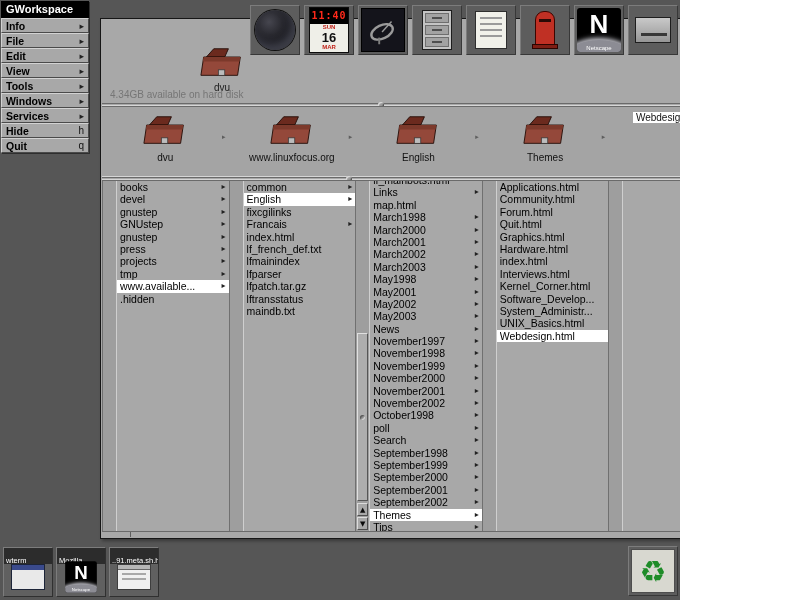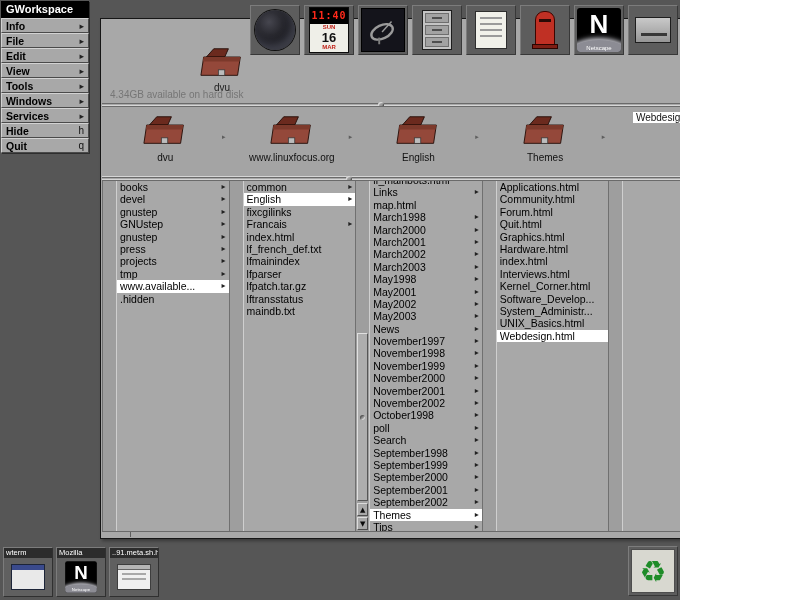--- a/index.html
+++ b/index.html
@@ -114,21 +114,21 @@
   .dslot { position:absolute; left:5px; top:15px; width:26px; height:3px; background:#383838; }
 
   .ic-recycle { width:44px; height:44px; background:#d8d8d0; border:1px solid #4e4e4e; color:#1e8c28;
     font-family:"DejaVu Sans",sans-serif; font-size:30px; line-height:44px; text-align:center; }
 
   
   #miniwindows { position:absolute; left:3px; bottom:3px; display:flex; gap:3px; }
   .mini-tile { width:50px; height:50px; background:#606060; position:relative;
     border-top:1px solid #7c7c7c; border-left:1px solid #7c7c7c; border-right:1px solid #303030; border-bottom:1px solid #303030; }
   .mini-label { position:absolute; left:0; right:0; top:0; height:10px; background:#2c2c2c; color:#fff;
-    font-size:7.5px; line-height:10px; padding:0 2px; white-space:nowrap; overflow:hidden; }
+    font-size:7.5px; line-height:10px; padding:8px 2px; white-space:nowrap; overflow:hidden; }
   .mini-body { position:absolute; left:0; right:0; top:10px; bottom:0; display:flex; align-items:center; justify-content:center; }
   .ic-term { width:34px; height:26px; background:#e9e9e9; border:1px solid #1c2438; }
   .tbar { height:5px; background:#3a4a8c; }
   .ic-miniwin { width:34px; height:26px; background:#f0f0f0; border:1px solid #3e3e3e; }
   .wbar { height:5px; background:#b6b6b6; border-bottom:1px solid #666; }
   .wline { height:2px; background:#a8a8a8; margin:3px 4px 0; }
 </style>
 </head>
 <body>
 

